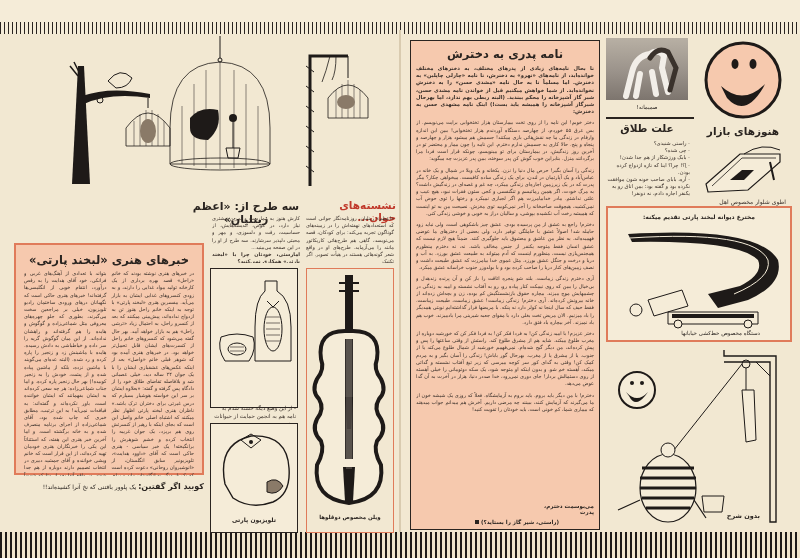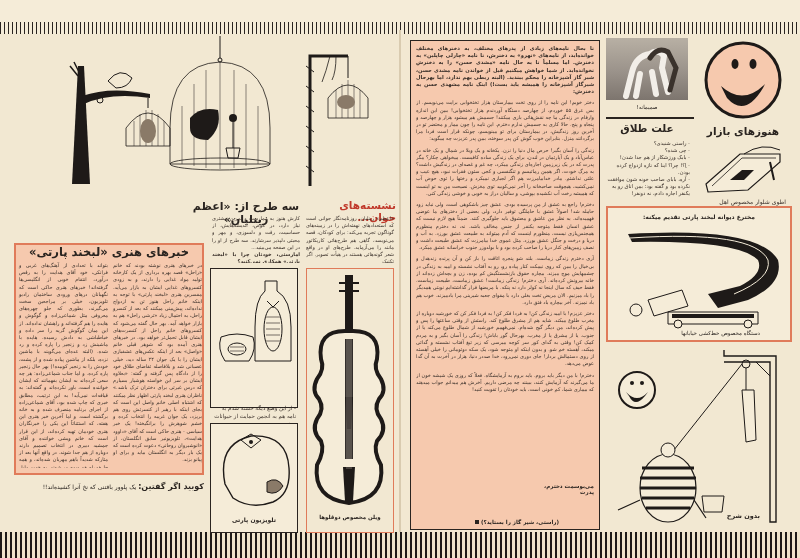--- a/index.html
+++ b/index.html
@@ -66,21 +66,21 @@
 
   <div class="abs title-lg" style="left:176px;top:200px;width:140px;font-size:11px">سه طرح از: «اعظم زینلیان»</div>
   <div class="abs rtl h-red" style="left:306px;top:199px;width:90px;font-size:10.5px">نشسته‌های جوان...</div>
 
   <p class="abs txt" style="left:306px;top:215px;width:88px;height:48px;overflow:hidden">«اعظم» زینلیان، روزنامه‌نگار جوانی است که استعدادهای نهفته‌اش را در زمینه‌های گوناگون تجربه می‌کند: برای کودکان، قصه می‌نویسد، گاهی هم طرح‌هائی کاریکاتور مانند را می‌آزماید. طرح‌های او در واقع شعر گونه‌هائی هستند در هیأت تصویر. اگر تکنیک</p>
   <div class="abs" style="left:212px;top:215px;width:88px;height:48px;overflow:hidden">
     <p class="txt">کارش هنوز به ممارست و تمرین بیشتری نیاز دارد، در عوض، اندیشه‌هایش، از حساسیت، رقت و دلسوزی، و مهر و محبتی دلپذیر سرشارند. سه طرح از او را در این صفحه می‌بینید...</p>
     <p class="txt" style="font-weight:bold">امارستی، خودتان چرا با «لبخند پارتی» همکاری نمی‌کنید؟</p>
   </div>
 
-  <div class="abs box-salmon" style="left:14px;top:243px;width:190px;height:232px;padding:0">
+  <div class="abs box-salmon" style="left:14px;top:243px;width:190px;height:232px;padding:8px">
     <div class="title-lg" style="font-size:11.5px;margin-bottom:3px">خبرهای هنری «لبخند پارتی»</div>
     <div style="display:flex;flex-direction:row-reverse;gap:5px;height:206px;overflow:hidden">
       <p class="txt" style="width:89px">در خبرهای هنری نوشته بودند که خانم «راحل» قصد بهره برداری از یک کارخانه تولید مواد غذایی را دارند، و به زودی کنسروهای غذایی ایشان به بازار می‌آید. مفسرین هنری «لبخند پارتی» با توجه به اینکه خانم راحل هنوز تن به ازدواج نداده‌اند، پیش‌بینی میکنند که بعد از کنسرو راحل، به احتمال زیاد «ترشی راحل» هم به بازار خواهد آمد. بهر حال گفته می‌شود که کنسروهای خانم راحل از کنسرت‌های ایشان قابل تحمل‌تر خواهد بود. در خبرهای هنری آمده بود که شوهر قبلی خانم «واصل» بعد از اینکه عکس‌های عشقبازی ایشان را با یک جوان ۲۴ ساله دید، خیلی عصبانی شد و بلافاصله تقاضای طلاق خود را از دادگاه پس گرفته و گفته: «بعلاوه ایشان بر سر این خواسته هوشیار بسیارم که درس غیرتی برای دختران ترک باشد.» ناظران هنری لبخند پارتی اظهار نظر میکنند که اشتباه اصلی خانم واصل این است که بجای اینکه با رهبر از کنسرتش روی هم بریزد، یک جوان غریبه را انتخاب کرده و خشم شوهرش را برانگیخته! یک خبر سیاسی - هنری حاکی است که آقای «داوود هدایت»، تلویزیونیر سابق انگلستان، از «انوشیروان روحانی» دعوت کرده است که یک بار دیگر به انگلستان بیاید و برای او پیانو بزند.</p>
       <p class="txt" style="width:89px">بتواند با تعدادی از آهنگ‌های غربی و فرانکی، خود آقای هدایت را به رقص درآورد، انتقام خوبی از انگلیسی‌ها گرفته‌اند! خبرهای هنری حاکی است که نگهبانان درهای ورودی ساختمان رادیو تلویزیون، خیلی بر مراجعین سخت می‌گیرند، بطوری که جلو چهره‌های معروفی مثل شماعی‌زاده و گوگوش و هایده را هم گرفته‌اند و راهشان نداده‌اند. از این میان گوگوش گریه را سر داده و خیاطباشی به دادش رسیده. هایده با ماشینش زد و زنجیر را پاره کرده و رد شده. (البته عده‌ای می‌گویند با ماشین نزده، بلکه از ماشین پیاده شده و از پشت، خودش را به زنجیر کوبیده!) بهر حال زنجیر پاره کرده. و اما جناب شماعی‌زاده: هر چه سعی کرده‌اند به ایشان بفهمانند که ایشان خواننده است، باور نکرده‌اند و گفته‌اند: به قیافه‌ات نمی‌آید! به این ترتیب، مطابق خبری که چاپ شده بود، آقای شماعی‌زاده از اجرای برنامه منصرف شده و به خانه برگشته است. و اما آخرین خبر هنری این هفته، که استثنائاً این یکی را خبرنگاران هنری خودمان تهیه کرده‌اند، از این قرار است که خانم ویشی خواننده و آقای جمشید دبیری در انتخاب تصمیم دارند دوباره از هم جدا شوند. در واقع آنها بعد از متارکه شدیداً باهم مهربان شده‌اند، و همه جا همراه هم دیده می‌شوند. به همین دلیل گفته می‌شود ممکن است آنها برای جدا شدن از همدیگر، دو باره باهم ازدواج کنند!</p>
     </div>
   </div>
 
   <div class="abs rtl" style="left:14px;top:482px;width:190px;font-size:6px;white-space:nowrap">
     <span style="font-weight:bold;font-size:8px">کوبید اگر گفتین:</span>
     <span>یک پلوور بافتنی که نخ آنرا کشیده‌اند!!</span>
@@ -119,20 +119,21 @@
       <path d="M36 198 L48 198 L46 232 L38 232 Z" fill="#1e1a18"></path>
       <path d="M40 70 L40 200 M42 70 L42 200 M44 70 L44 200" stroke="#f5ecd8" stroke-width="0.4"></path>
     </svg>
     <div class="caption" style="font-size:5.5px">ویلن مخصوص دوقلوها</div>
   </div>
 </section>
 
 <section>
 
   <div class="abs box-salmon" style="left:410px;top:40px;width:190px;height:490px;border-color:#2a2420;border-width:1.5px;padding:4px 5px">
+    <div class="title-lg" style="font-size:11.5px;margin:2px 0 4px">نامه پدری به دخترش</div>
     <p class="txt" style="font-weight:bold;font-size:5.2px">تا بحال نامه‌های زیادی از پدرهای مختلف، به دخترهای مختلف خوانده‌اید، از نامه‌های «نهرو» به دخترش، تا نامه «چارلی چاپلین» به دخترش. اما مسلماً تا به حال نامه «مشدی حسن» را به دخترش نخوانده‌اید. از شما خواهش میکنیم قبل از خواندن نامه مشدی حسن، شیر گاز آشپزخانه را محکم ببندید. (البته ربطی بهم ندارد، اما بهرحال شیرگاز آشپزخانه را همیشه باید بست!) اینک نامه مشهدی حسن به دخترش:</p>
     <div style="height:380px;overflow:hidden;margin-top:4px">
       <p class="txt" style="margin-bottom:4px">دختر خوبم! این نامه را از روی تخت بیمارستان هزار تختخوابی برایت می‌نویسم. از بس عرق ۵۵ خوردم، از چهارصد دستگاه آوردندم هزار تختخوابی! ببین این اندازه وارفام در زندگی ما چه نقش‌هائی بازی میکنند! جسمش هم میشود هزار و چهارصد و پنجاه و پنج. حالا کاری به جسمش ندارم دخترم. این نامه را چون بیمار و محتضر تو در آخرین روز زندگیش، در بیمارستان برای تو مینویسم، چونکه قرار است فردا مرا برگردانند منزل. بنابراین خوب گوش کن پدر سوخته، ببین پدر عزیزت چه میگوید:</p>
       <p class="txt" style="margin-bottom:4px">زندگی را آسان بگیر! حرص مال دنیا را نزن. یکخانه و یک ویلا در شمال و یک خانه در عباس‌آباد و یک آپارتمان در لندن، برای یک زندگی ساده کافیست. میخواهی چکار؟ مگر پدرت که در یک زیرزمین اجاره‌ای زندگی میکرد، چه غم و غصه‌ای در زندگیش داشت؟ به مرگ خودت، اگر همین رماتیسم و تنگنفسی و کجی ستون فقرات نبود، هیچ عیب و علتی نداشتم. مادر خدابیامرزت هم اگر لجبازی نمیکرد و رختها را توی حوض آب نمی‌کشید، هیچوقت صاحبخانه را آجر نمی‌کوبید توی مغزش. نصیحت من به تو اینست که همیشه رخت آب نکشیده بپوشی، و سالیان دراز به خوبی و خوشی زندگی کنی.</p>
       <p class="txt" style="margin-bottom:4px">دخترم! راجع به عشق از من پرسیده بودی. عشق چیز باشکوهی است، ولی نباید زود حامله شد! اصولاً عشق با حاملگی توفیر دارد، ولی بعضی از دخترهای ما عوضی فهمیده‌اند. به نظر من عاشق و معشوق باید جلوگیری کنند. ضمناً هیچ لازم نیست که عشق انسان فقط متوجه یکنفر از جنس مخالف باشد. نه، نه دخترم منظورم همجنس‌بازی نیست، منظورم اینست که آدم میتواند به طبیعت عشق بورزد. به آب و دریا و درخت و جنگل عشق بورزد. مثل عموی خدا بیامرزت که عشق طبیعت داشت و نصف زمین‌های کنار دریا را صاحب کرده بود و با بولدوزر جنوب خراسانه عشق میکرد.</p>
       <p class="txt" style="margin-bottom:4px">آری دخترم زندگی زیباست. بلند شو پنجره اتاقت را باز کن و آن پرنده زندهدل و بی‌خیال را ببین که روی نیمکت کنار پیاده رو، رو به آفتاب نشسته و امید به زندگی در چشمهایش موج میزند. بیچاره حقوق بازنشستگیش کم بوده، زن و بچه‌اش زده‌اند از خانه بیرونش کرده‌اند. آری دخترم! زندگی زیباست! عشق زیباست، طبیعت زیباست. فقط حیف که سال اینجا نه کولر دارد نه پنکه. با مریضها فرار گذاشته‌ایم نوبتی همدیگر را باد میزنیم. الان مریض تخت بغلی دارد با مقوای جعبه شیرینی مرا بادمیزند. خوب هم باد نمیزند. آخر بیچاره باد فتق دارد.</p>
       <p class="txt" style="margin-bottom:4px">دختر عزیزم! با امید زندگی کن! به فردا فکر کن! به فردا فکر کن که خورشید دوباره از مغرب طلوع میکند. شاید هم از مشرق طلوع کند. راستش از وقتی ساعتها را پس و پیش کرده‌اند، من دیگر گیج شده‌ام. نمی‌فهمم خورشید از شمال طلوع می‌کند یا از جنوب. یا از مشرق یا از مغرب. بهرحال گور باباش! زندگی را آسان بگیر و به مردم کمک کن! وقتی به گدای کور سر کوچه میرسی که زیر تیغ آفتاب نشسته و گدائی میکند، آهسته خم شو. و بدون اینکه او متوجه شود، یک سکه دوتومانی را خیلی آهسته از روی دستمالش بردار! جای دوری نمی‌رود، خدا صددر دنیا، هزار در آخرت به آن گدا عوض می‌دهد.</p>
       <p class="txt">دخترم! با من دیگر باید بروم. باید بروم به آزمایشگاه. فعلاً که روزی یک شیشه خون از ما می‌گیرند که آزمایش کنند، ببینند چه مرضی داریم. آخرش هم میدانم جواب میدهند که بیماری شما، کم خونی است، باید خودتان را تقویت کنید!</p>
     </div>
     <div class="rtl" style="font-size:5.5px;font-weight:bold;margin-top:4px">

